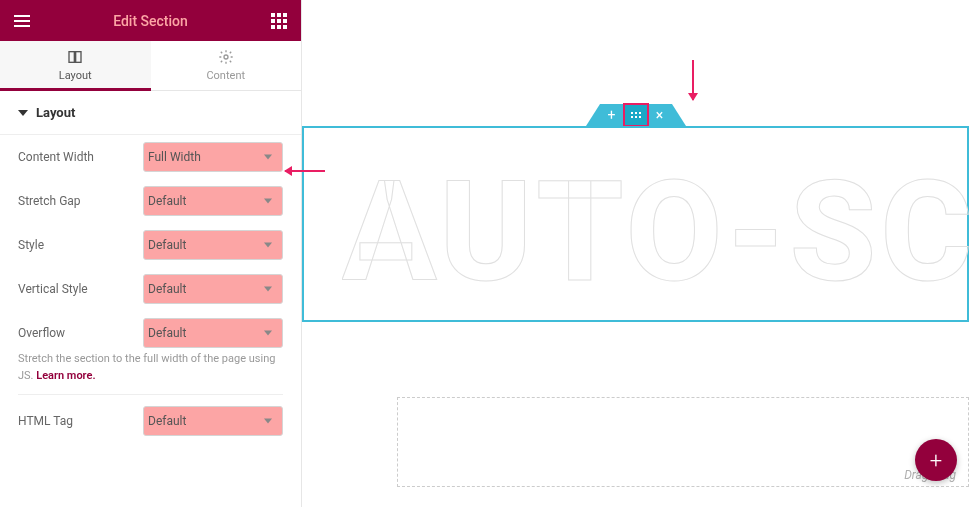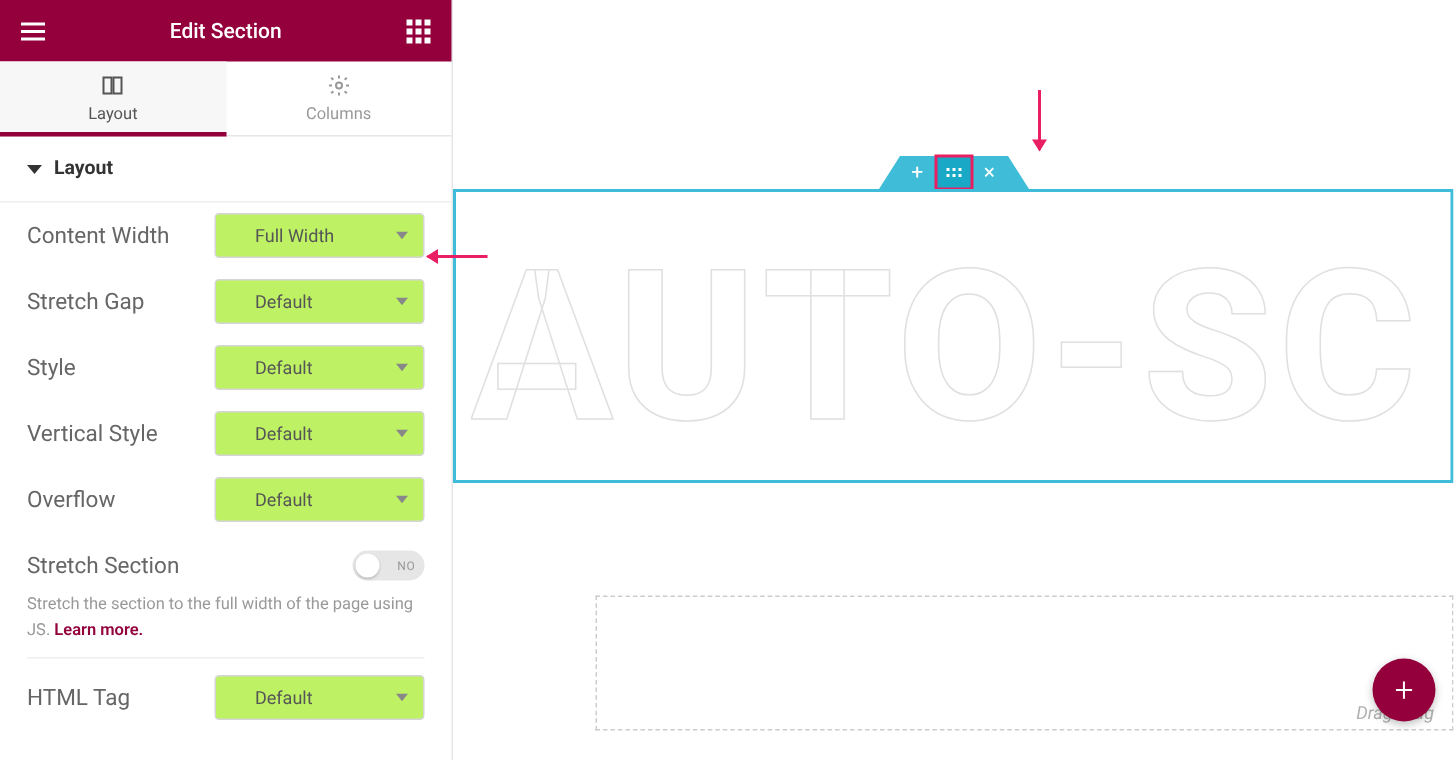--- a/index.html
+++ b/index.html
@@ -1,61 +1,61 @@
 <!DOCTYPE html>
 <html><head>
 <meta charset="utf-8">
 <style>
   * { box-sizing: border-box; margin: 0; padding: 0; }
   html, body { width: 969px; height: 507px; font-family: -apple-system, BlinkMacSystemFont, "Segoe UI", Roboto, Arial, sans-serif; overflow: hidden; background: #fff; }
   .app { display: flex; width: 100%; height: 100%; }
   
   .sidebar { width: 302px; height: 100%; background: #fff; display: flex; flex-direction: column; border-right: 1px solid #e6e6e6; }
-  .sb-header { height: 41px; background: #93003c; color: #ffffff; display: flex; align-items: center; justify-content: space-between; padding: 0 12px; }
+  .sb-header { height: 41px; background: #93003c; color: #fca5a5; display: flex; align-items: center; justify-content: space-between; padding: 0 12px; }
   .sb-header .title { font-size: 14px; font-weight: 500; text-align: center; flex: 1; }
   .sb-header .icon-btn { width: 20px; height: 20px; display: flex; align-items: center; justify-content: center; cursor: pointer; }
   .hamburger { display: flex; flex-direction: column; gap: 3px; }
   .hamburger span { display: block; width: 16px; height: 2px; background: #fff; }
   .dots-grid { display: grid; grid-template-columns: repeat(3, 4px); grid-template-rows: repeat(3, 4px); gap: 2px; }
   .dots-grid span { width: 4px; height: 4px; background: #fff; }
   
   .tabs { display: flex; height: 50px; border-bottom: 1px solid #e6e6e6; }
   .tab { flex: 1; display: flex; flex-direction: column; align-items: center; justify-content: center; gap: 4px; font-size: 11px; color: #999; cursor: pointer; position: relative; }
   .tab.active { color: #555; background: #f7f7f7; }
   .tab.active::after { content: ""; position: absolute; left: 0; right: 0; bottom: -1px; height: 3px; background: #93003c; }
   .tab svg { width: 16px; height: 16px; }
   
   .section-header { display: flex; align-items: center; gap: 8px; padding: 14px 18px; border-bottom: 1px solid #eee; cursor: pointer; }
   .section-header .caret { width: 0; height: 0; border-left: 5px solid transparent; border-right: 5px solid transparent; border-top: 6px solid #333; }
   .section-header .label { font-size: 13px; font-weight: 700; color: #333; }
   .controls { padding: 0 18px; }
   .control-row { display: flex; align-items: center; justify-content: space-between; min-height: 44px; padding: 6px 0; }
-  .control-row .lbl { font-size: 15px; color: #666; }
-  .select { position: relative; width: 140px; height: 30px; border: 1px solid #d5d5d5; border-radius: 3px; background: #bef264; display: flex; align-items: center; padding: 0 28px 0 26px; font-size: 12px; color: #555; cursor: pointer; }
+  .control-row .lbl { font-size: 12px; color: #666; }
+  .select { position: relative; width: 140px; height: 30px; border: 1px solid #d5d5d5; border-radius: 3px; background: #fca5a5; display: flex; align-items: center; padding: 0 28px 0 4px; font-size: 12px; color: #555; cursor: pointer; }
   .select::after { content: ""; position: absolute; right: 10px; top: 50%; transform: translateY(-50%); width: 0; height: 0; border-left: 4px solid transparent; border-right: 4px solid transparent; border-top: 5px solid #888; }
   .toggle { position: relative; width: 48px; height: 20px; background: #e6e6e6; border-radius: 10px; cursor: pointer; display: flex; align-items: center; justify-content: flex-end; padding: 0 6px; }
   .toggle .knob { position: absolute; left: 2px; top: 2px; width: 16px; height: 16px; border-radius: 50%; background: #fff; box-shadow: 0 1px 2px rgba(0,0,0,0.2); }
   .toggle .state { font-size: 8px; color: #999; letter-spacing: 0.5px; }
   .help-text { font-size: 11px; color: #999; line-height: 1.5; margin-top: -4px; margin-bottom: 10px; }
   .help-text a { color: #93003c; text-decoration: none; font-weight: 600; cursor: pointer; }
   .divider { height: 1px; background: #eee; margin: 8px 0 4px; }
   .collapse-handle { position: absolute; left: 302px; top: 455px; width: 14px; height: 32px; background: #eee; border: 1px solid #ddd; border-left: none; border-radius: 0 3px 3px 0; display: flex; align-items: center; justify-content: center; font-size: 10px; color: #888; cursor: pointer; }
   
   .canvas { flex: 1; position: relative; background: #fff; }
   .section-handle-wrap { position: absolute; top: 104px; left: 50%; transform: translateX(-50%); display: flex; align-items: flex-end; }
   .section-handle { display: flex; background: #3fbcd8; height: 22px; align-items: center; }
   .section-handle::before, .section-handle::after { content: ""; position: absolute; bottom: 0; width: 0; height: 0; border-bottom: 22px solid #3fbcd8; }
   .section-handle::before { left: -14px; border-left: 14px solid transparent; }
   .section-handle::after { right: -14px; border-right: 14px solid transparent; }
   .handle-btn { width: 24px; height: 22px; display: flex; align-items: center; justify-content: center; cursor: pointer; color: #fff; font-size: 14px; }
   .handle-btn.selected { outline: 2px solid #e91e63; outline-offset: -1px; background: #1aa8c7; }
   .dots-grid-white { display: grid; grid-template-columns: repeat(3, 2px); grid-template-rows: repeat(2, 2px); gap: 2px; }
   .dots-grid-white span { width: 2px; height: 2px; background: #fff; }
   .section-outline { position: absolute; top: 126px; left: 0; right: 0; height: 196px; border: 2px solid #3fbcd8; }
-  .auto-text { position: absolute; top: 162px; left: 12px; right: 0; font-size: 140px; font-weight: 800; letter-spacing: 4px; color: transparent; -webkit-text-stroke: 1px #e0e0e0; white-space: nowrap; overflow: hidden; line-height: 1; }
+  .auto-text { position: absolute; top: 162px; left: 40px; right: 0; font-size: 140px; font-weight: 800; letter-spacing: 4px; color: transparent; -webkit-text-stroke: 1px #e0e0e0; white-space: nowrap; overflow: hidden; line-height: 1; }
   .dropzone { position: absolute; left: 95px; right: 0; top: 397px; bottom: 20px; border: 1px dashed #ccc; display: flex; align-items: flex-end; justify-content: flex-end; padding: 4px 12px; color: #b0b0b0; font-size: 12px; font-style: italic; }
   .fab { position: absolute; right: 12px; bottom: 26px; width: 42px; height: 42px; border-radius: 50%; background: #93003c; color: #fff; display: flex; align-items: center; justify-content: center; font-size: 22px; font-weight: 300; cursor: pointer; box-shadow: 0 2px 6px rgba(0,0,0,0.25); }
   
   .arrow-v { position: absolute; width: 2px; background: #e91e63; }
   .arrow-v::after { content: ""; position: absolute; left: -4px; bottom: -1px; width: 0; height: 0; border-left: 5px solid transparent; border-right: 5px solid transparent; border-top: 8px solid #e91e63; }
   .arrow-h { position: absolute; height: 2px; background: #e91e63; }
   .arrow-h::before { content: ""; position: absolute; top: -4px; left: -1px; width: 0; height: 0; border-top: 5px solid transparent; border-bottom: 5px solid transparent; border-right: 8px solid #e91e63; }
 </style>
 </head>
 <body>
@@ -92,21 +92,21 @@
             <rect x="3" y="4" width="8" height="16" fill="none" stroke="#555" stroke-width="2"></rect>
             <rect x="13" y="4" width="8" height="16" fill="none" stroke="#555" stroke-width="2"></rect>
           </svg>
         <span>Layout</span>
       </div>
       <div class="tab">
         <svg viewBox="0 0 24 24">
             <circle cx="12" cy="12" r="3" fill="none" stroke="#999" stroke-width="2"></circle>
             <path d="M12 2v3M12 19v3M4.2 4.2l2.1 2.1M17.7 17.7l2.1 2.1M2 12h3M19 12h3M4.2 19.8l2.1-2.1M17.7 6.3l2.1-2.1" stroke="#999" stroke-width="2"></path>
           </svg>
-        <span>Columns</span>
+        <span>Content</span>
       </div>
     </div>
 
     <div class="section-header">
       <div class="caret"></div>
       <div class="label">Layout</div>
     </div>
 
     <div class="controls">
       <div class="control-row">
@@ -131,27 +131,20 @@
         <div class="lbl">Vertical Style</div>
         <div class="select">
             <span>Default</span>
           </div>
       </div>
       <div class="control-row">
         <div class="lbl">Overflow</div>
         <div class="select">
             <span>Default</span>
           </div>
-      </div>
-      <div class="control-row">
-        <div class="lbl">Stretch Section</div>
-        <div class="toggle">
-          <span class="knob"></span>
-          <span class="state">NO</span>
-        </div>
       </div>
       <div class="help-text">
         <span>Stretch the section to the full width of the page using JS. </span><a>Learn more.</a>
       </div>
       <div class="divider"></div>
       <div class="control-row">
         <div class="lbl">HTML Tag</div>
         <div class="select">
             <span>Default</span>
           </div>

